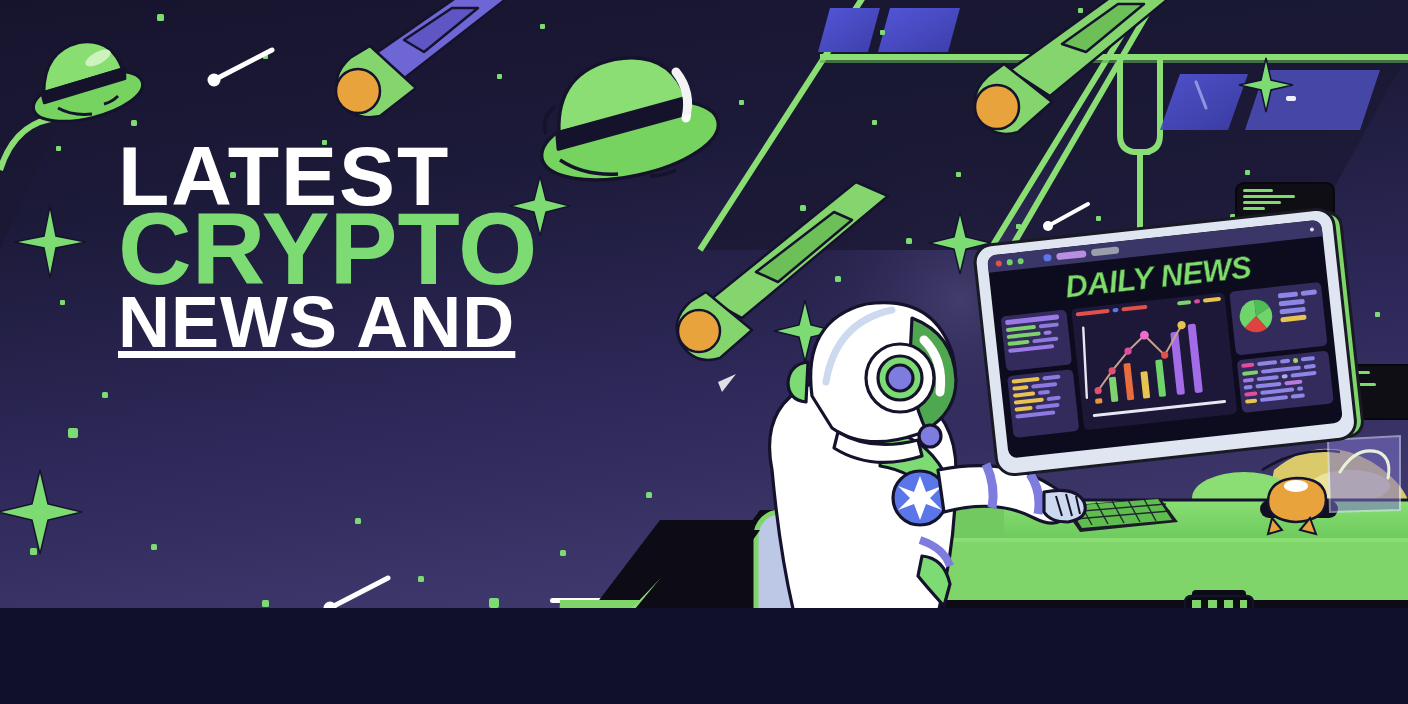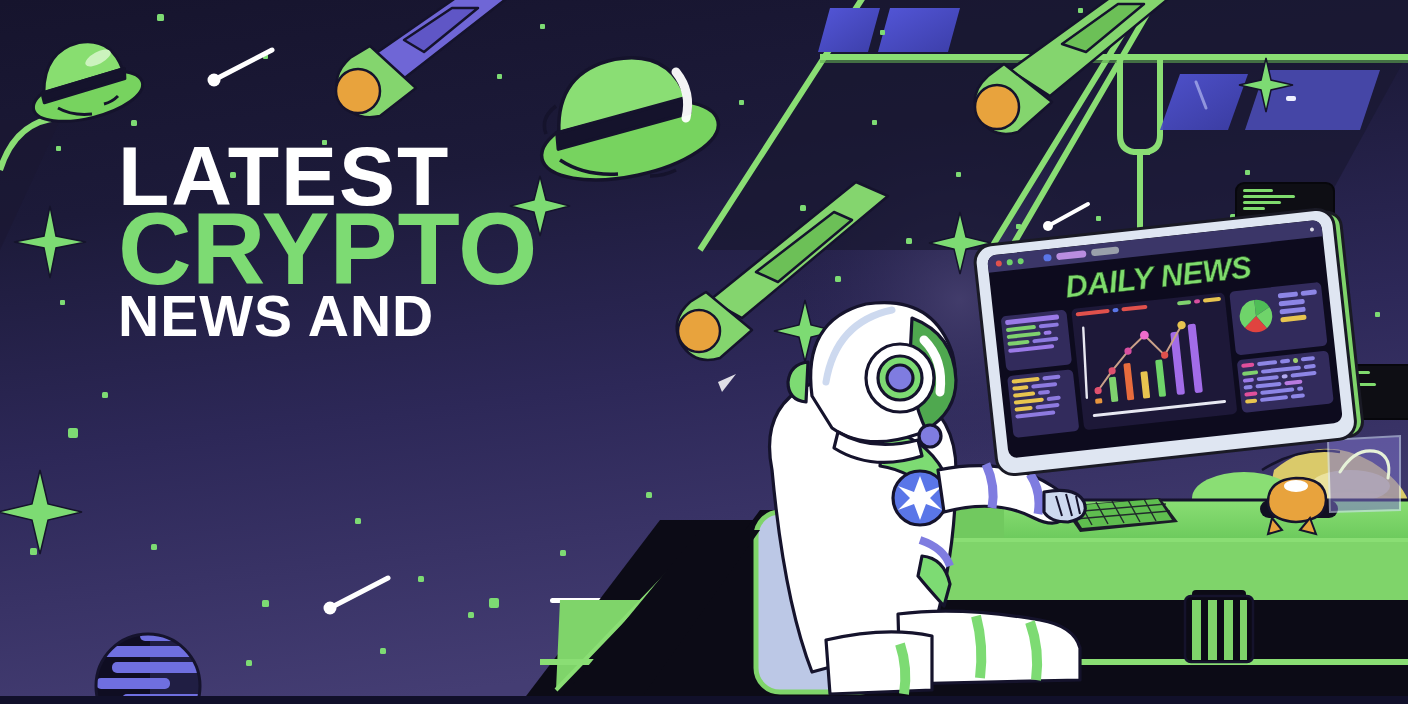--- a/index.html
+++ b/index.html
@@ -1,29 +1,29 @@
 <!DOCTYPE html>
 <html><head>
 <meta charset="utf-8">
 <style>
   html,body{margin:0;padding:0;background:#11102a;}
   body{font-family:"Liberation Sans",sans-serif;}
-  #stage{position:relative;width:1408px;height:696px;overflow:hidden;
+  #stage{position:relative;width:1408px;height:608px;overflow:hidden;
          background:linear-gradient(180deg,#17152f 0%,#1b1936 26%,#2a2654 58%,#3a3566 82%,#423b70 100%);}
   .layer{position:absolute;inset:0;}
   svg{display:block;}
 
   
   #headline{position:absolute;left:118px;top:140px;z-index:40;
             line-height:0.86;letter-spacing:-1px;}
   #headline div{font-weight:800;font-family:"Liberation Sans",sans-serif;
                 text-transform:uppercase;white-space:nowrap;}
   .hl-1{font-size:84px;color:#ffffff;letter-spacing:2px;}
   .hl-2{font-size:102px;color:#7ddb73;letter-spacing:0px;margin-top:-6px;}
-  .hl-3{font-size:57px;color:#ffffff;letter-spacing:1px;margin-top:-2px;}
+  .hl-3{font-size:72px;color:#ffffff;letter-spacing:1px;margin-top:-2px;text-decoration:underline;}
   .hl-4{font-size:102px;color:#7ddb73;letter-spacing:0px;margin-top:-6px;}
 
   
   #screen-wrap{position:absolute;left:975px;top:248px;z-index:35;
                transform:rotate(-6.2deg);transform-origin:0 0;}
   .bezel{width:358px;height:228px;background:#dfe6f2;border-radius:16px;
          box-shadow:0 0 0 3px #1a1a25;}
   .bezel-inner{position:absolute;left:11px;top:9px;width:336px;height:204px;
                background:#0d0b1e;border-radius:9px;overflow:hidden;}
   .chrome{height:17px;background:#3b3668;display:flex;align-items:center;

